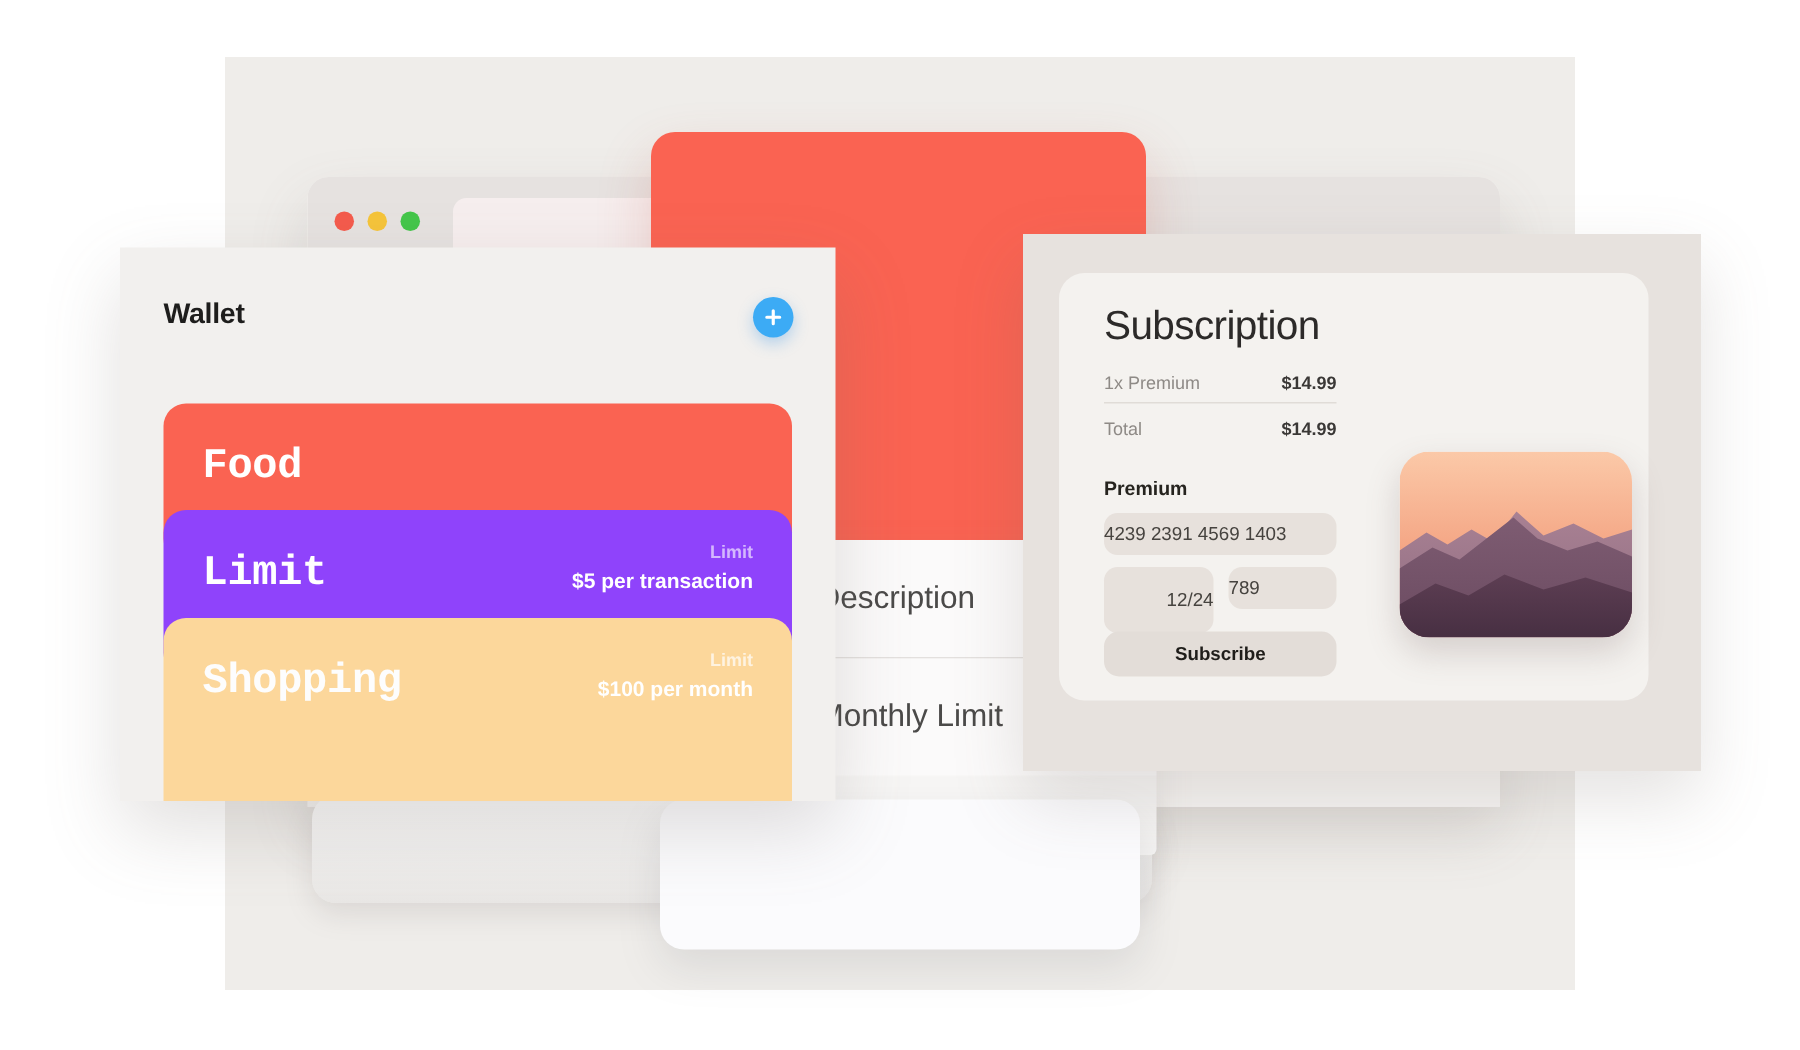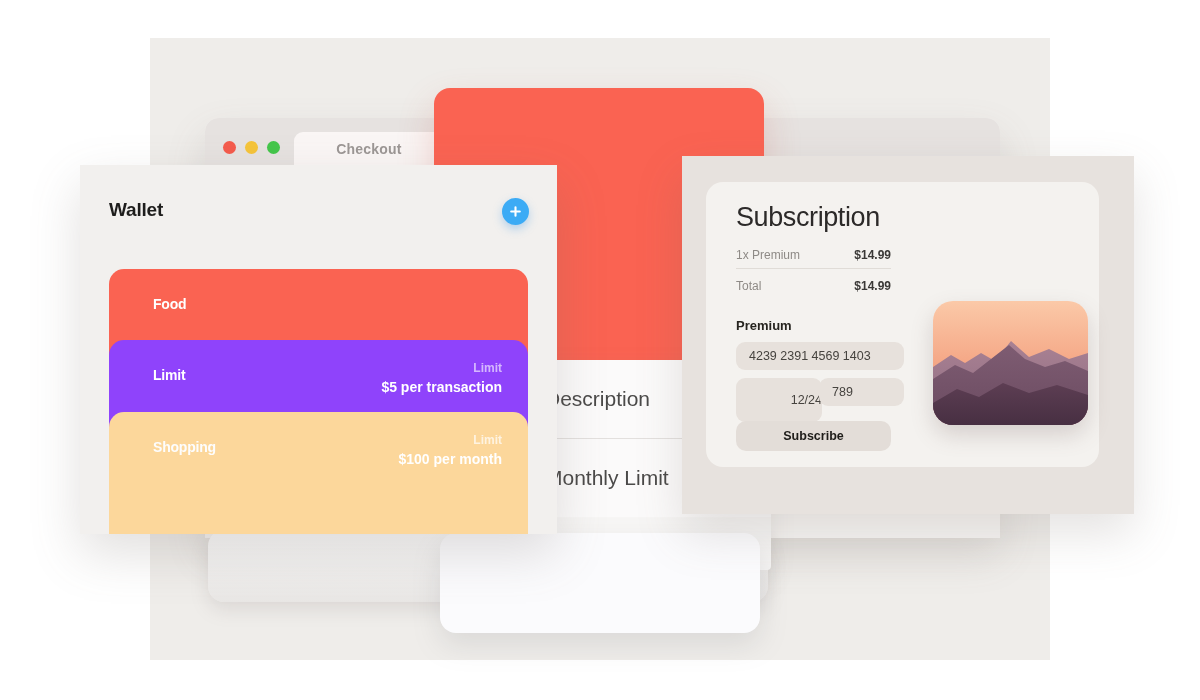--- a/index.html
+++ b/index.html
@@ -123,22 +123,22 @@
     box-shadow:0 4px 10px rgba(60,150,230,.35);
   }
   .add-btn svg{display:block;}
 
   .cards{position:absolute;left:0;right:0;top:104px;bottom:0;}
   .wcard{
     position:absolute;left:29px;width:419px;border-radius:15px;
     box-sizing:border-box;padding:28px 26px 0 27px;
   }
   .wcard .nm{
-    font-size:14px;font-weight:800;color:#ffffff;letter-spacing:-.2px;
-    position:absolute;left:44px;top:27px;
+    font-size:28px;font-weight:800;color:#ffffff;letter-spacing:-.2px;
+    position:absolute;left:26px;top:27px;font-family:Liberation Mono, monospace;
   }
   .wcard .lim{
     position:absolute;right:26px;top:20px;text-align:right;line-height:1.45;
   }
   .lim .lab{display:block;font-size:12px;color:rgba(255,255,255,.62);font-weight:600;}
   .lim .val{display:block;font-size:14px;color:#ffffff;font-weight:800;}
   .c-food{top:0px;height:105px;background:#fa6352;}
   .c-gaming{top:71px;height:110px;background:#8f43fb;}
   .c-shopping{top:143px;height:140px;background:#fcd79b;}
   .c-shopping .nm{color:#fdfdfd;}
@@ -168,21 +168,21 @@
   .line-row .v{color:#3a3836;font-weight:600;}
   .r-prem{top:66px;}
   .r-total{top:97px;}
   .sub-div{position:absolute;left:30px;top:86px;width:155px;height:1px;background:#e0dcd7;}
   .pay-h{
     position:absolute;left:30px;top:136px;
     font-size:13px;font-weight:800;color:#26241f;
   }
   .field{
     position:absolute;background:#e7e1dc;border-radius:9px;
-    display:flex;align-items:center;padding-left:13px;
+    display:flex;align-items:center;
     font-size:12.5px;color:#46433f;
   }
   .f-card{left:30px;top:160px;width:155px;height:28px;}
   .f-exp{left:30px;top:196px;width:73px;height:44px;justify-content:flex-end;}
   .f-cvc{left:113px;top:196px;width:72px;height:28px;}
   .sub-btn{
     position:absolute;left:30px;top:239px;width:155px;height:30px;
     background:#e3ddd8;border-radius:10px;
     display:flex;align-items:center;justify-content:center;
     font-size:12.5px;font-weight:800;color:#1f1d1a;
@@ -200,23 +200,20 @@
 <div class="stage">
 
   <div class="bg-panel"></div>
 
   <div class="browser">
     <div class="browser-bar">
       <div class="lights">
         <span class="light l-red"></span>
         <span class="light l-yellow"></span>
         <span class="light l-green"></span>
-      </div>
-      <div class="tab">
-        <span>Checkout</span>
       </div>
       <div class="tab2"></div>
     </div>
     <div class="browser-body"></div>
   </div>
 
   <div class="video-card">
     <div class="play-tri"></div>
     <div class="vid-strip"></div>
 

